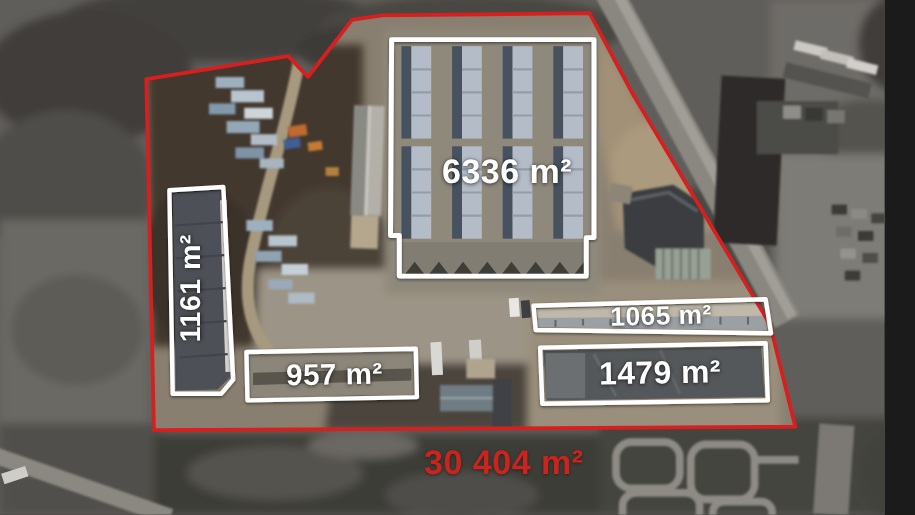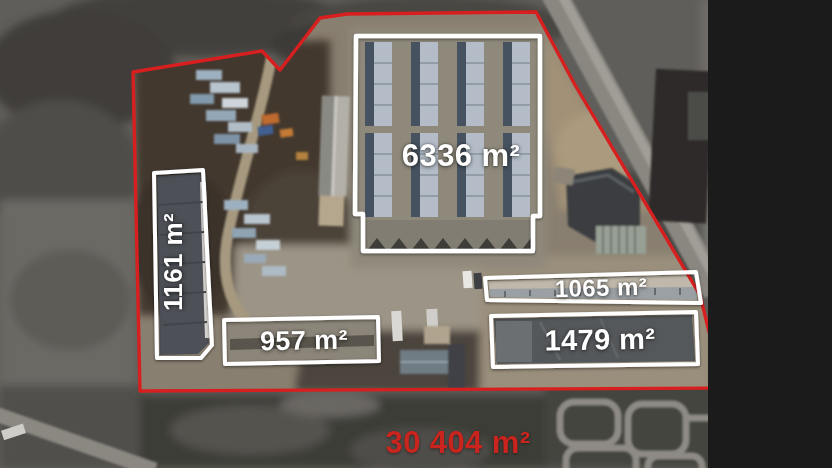--- a/index.html
+++ b/index.html
@@ -1,36 +1,35 @@
 <!DOCTYPE html>
 <html><head>
 <meta charset="utf-8">
 <style>
   html,body{margin:0;padding:0;background:#1b1b1b;}
   .stage{
-    position:relative;width:708px;height:468px;overflow:hidden;
+    position:relative;width:804px;height:468px;overflow:hidden;
     font-family:"Liberation Sans",sans-serif;
     background:#5b5955;
   }
   .stage svg{position:absolute;left:0;top:0;display:block;}
   .area-label{
     position:absolute;transform:translate(-50%,-50%);
     color:#fff;font-weight:bold;white-space:nowrap;letter-spacing:.4px;
     text-shadow:0 1px 4px rgba(0,0,0,.55),0 0 2px rgba(0,0,0,.4);
     z-index:5;
   }
   .label-6336{left:461px;top:156px;font-size:31px;}
   .label-1161{left:173px;top:262px;font-size:26px;transform:translate(-50%,-50%) rotate(-90deg);}
   .label-957{left:304px;top:341px;font-size:27px;transform:translate(-50%,-50%) rotate(-1deg);}
   .label-1065{left:601px;top:288px;font-size:24px;transform:translate(-50%,-50%) rotate(-1.5deg);}
   .label-1479{left:600px;top:340px;font-size:29px;transform:translate(-50%,-50%) rotate(-1deg);}
   .label-total{
     left:458px;top:421px;font-size:31px;color:#c9241d;
     text-shadow:0 1px 3px rgba(0,0,0,.45);
-    margin-top:22px;
   }
 </style>
 </head>
 <body>
 
 <div class="stage">
 
 <svg width="832" height="468" viewBox="0 0 832 468">
   <defs>
     <filter id="b1" x="-20%" y="-20%" width="140%" height="140%">

